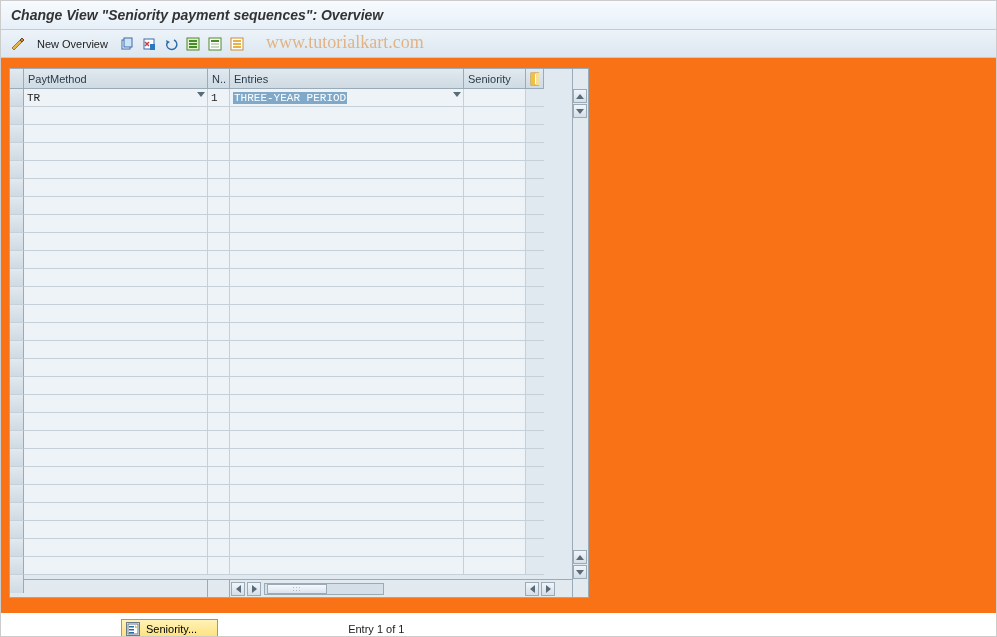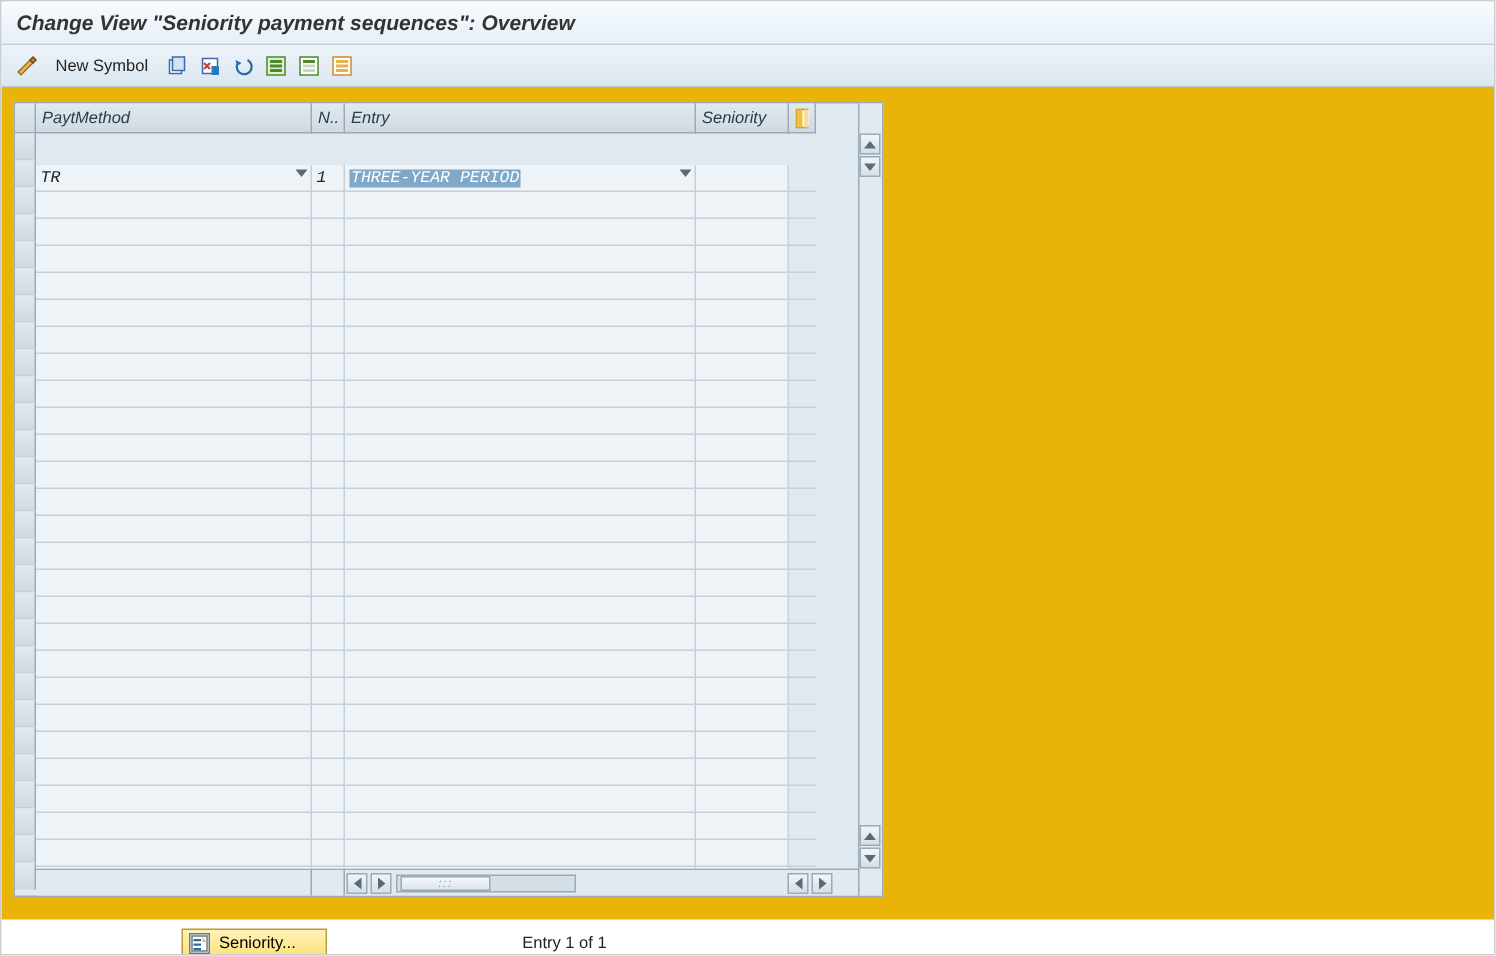--- a/index.html
+++ b/index.html
@@ -50,25 +50,24 @@
     position: absolute;
     left: 265px;
     top: 2px;
     font-size: 18px;
     color: #e0a060;
     opacity: 0.75;
     font-family: "Times New Roman", serif;
     pointer-events: none;
   }
   .content {
-    background: #eab308;
+    background: #f97316;
     padding: 10px 8px 6px 8px;
     height: 555px;
     position: relative;
-    font-style: italic;
   }
   .grid-wrap {
     display: flex;
     width: 580px;
     height: 530px;
     border: 1px solid #9aaab7;
     background: #e1e9f0;
   }
   .rowsel-col { width: 14px; flex-shrink: 0; }
   .rowsel-header { height: 20px; background: linear-gradient(to bottom,#e2e9ef,#cfdae3); border-bottom:1px solid #9aaab7; border-right:1px solid #9aaab7;}
@@ -82,21 +81,21 @@
     border-bottom: 1px solid #9aaab7;
     padding: 2px 4px;
     color: #2a3b4a;
     font-size: 11px;
     overflow: hidden;
     white-space: nowrap;
     display:flex;
     align-items:center;
   }
   .hcell.config { justify-content:center; }
-  .body-rows { flex: 1; overflow: hidden; margin-top: 21px; }
+  .body-rows { flex: 1; overflow: hidden; }
   .row { display: flex; height: 18px; }
   .cell {
     border-right: 1px solid #c6d0d9;
     border-bottom: 1px solid #c6d0d9;
     background: #eef3f8;
     padding: 1px 3px;
     font-size: 11px;
     font-family: "Courier New", monospace;
     color: #222;
     display:flex;
@@ -165,21 +164,21 @@
 
 <div class="title-bar">Change View "Seniority payment sequences": Overview</div>
 
 <div class="toolbar">
   <span class="tb-icon">
     <svg width="16" height="16">
         <path d="M2 12 L10 4 L12 6 L4 14 Z" fill="#e6b24a" stroke="#8a6a1e" stroke-width="0.8"></path>
         <path d="M10 4 L12 2 L14 4 L12 6 Z" fill="#c9843a" stroke="#6a4818"></path>
       </svg>
   </span>
-  <span class="tb-text">New Symbol</span>
+  <span class="tb-text">New Overview</span>
   <span class="tb-icon">
     <svg width="14" height="14">
         <rect x="2" y="3" width="8" height="9" fill="#fff" stroke="#3a6aa8"></rect>
         <rect x="4" y="1" width="8" height="9" fill="#cfe3f7" stroke="#3a6aa8"></rect>
       </svg>
   </span>
   <span class="tb-icon">
     <svg width="14" height="14">
         <rect x="2" y="2" width="10" height="10" fill="#fff" stroke="#3a6aa8"></rect>
         <path d="M3 5 L7 9 M3 9 L7 5" stroke="#c73a3a" stroke-width="1.4"></path>
@@ -209,20 +208,21 @@
       </svg>
   </span>
   <span class="tb-icon">
     <svg width="14" height="14">
         <rect x="1" y="1" width="12" height="12" fill="#fff" stroke="#d08a2a"></rect>
         <rect x="3" y="3" width="8" height="2" fill="#e6b24a"></rect>
         <rect x="3" y="6" width="8" height="2" fill="#e6b24a"></rect>
         <rect x="3" y="9" width="8" height="2" fill="#e6b24a"></rect>
       </svg>
   </span>
+  <span class="watermark">www.tutorialkart.com</span>
 </div>
 
 <div class="content">
   <div class="grid-wrap">
     <div class="rowsel-col">
       <div class="rowsel-header"></div>
       <div id="rowsel-body">
           <div class="rowsel-cell"></div>
           <div class="rowsel-cell"></div>
           <div class="rowsel-cell"></div>
@@ -250,21 +250,21 @@
           <div class="rowsel-cell"></div>
           <div class="rowsel-cell"></div>
           <div class="rowsel-cell"></div>
         </div>
       <div class="rowsel-bottom"></div>
     </div>
     <div class="main-cols">
       <div class="headers">
         <div class="hcell col-pm">PaytMethod</div>
         <div class="hcell col-n">N..</div>
-        <div class="hcell col-sym">Entry</div>
+        <div class="hcell col-sym">Entries</div>
         <div class="hcell col-rep">Seniority</div>
         <div class="hcell col-cfg config">
           <svg width="14" height="14">
               <rect x="1" y="1" width="12" height="12" fill="#fff" stroke="#c78a1a"></rect>
               <rect x="1" y="1" width="4" height="12" fill="#f0c040"></rect>
               <rect x="6" y="1" width="3" height="12" fill="#f6de9a"></rect>
             </svg>
         </div>
       </div>
       <div class="body-rows" id="body-rows">

